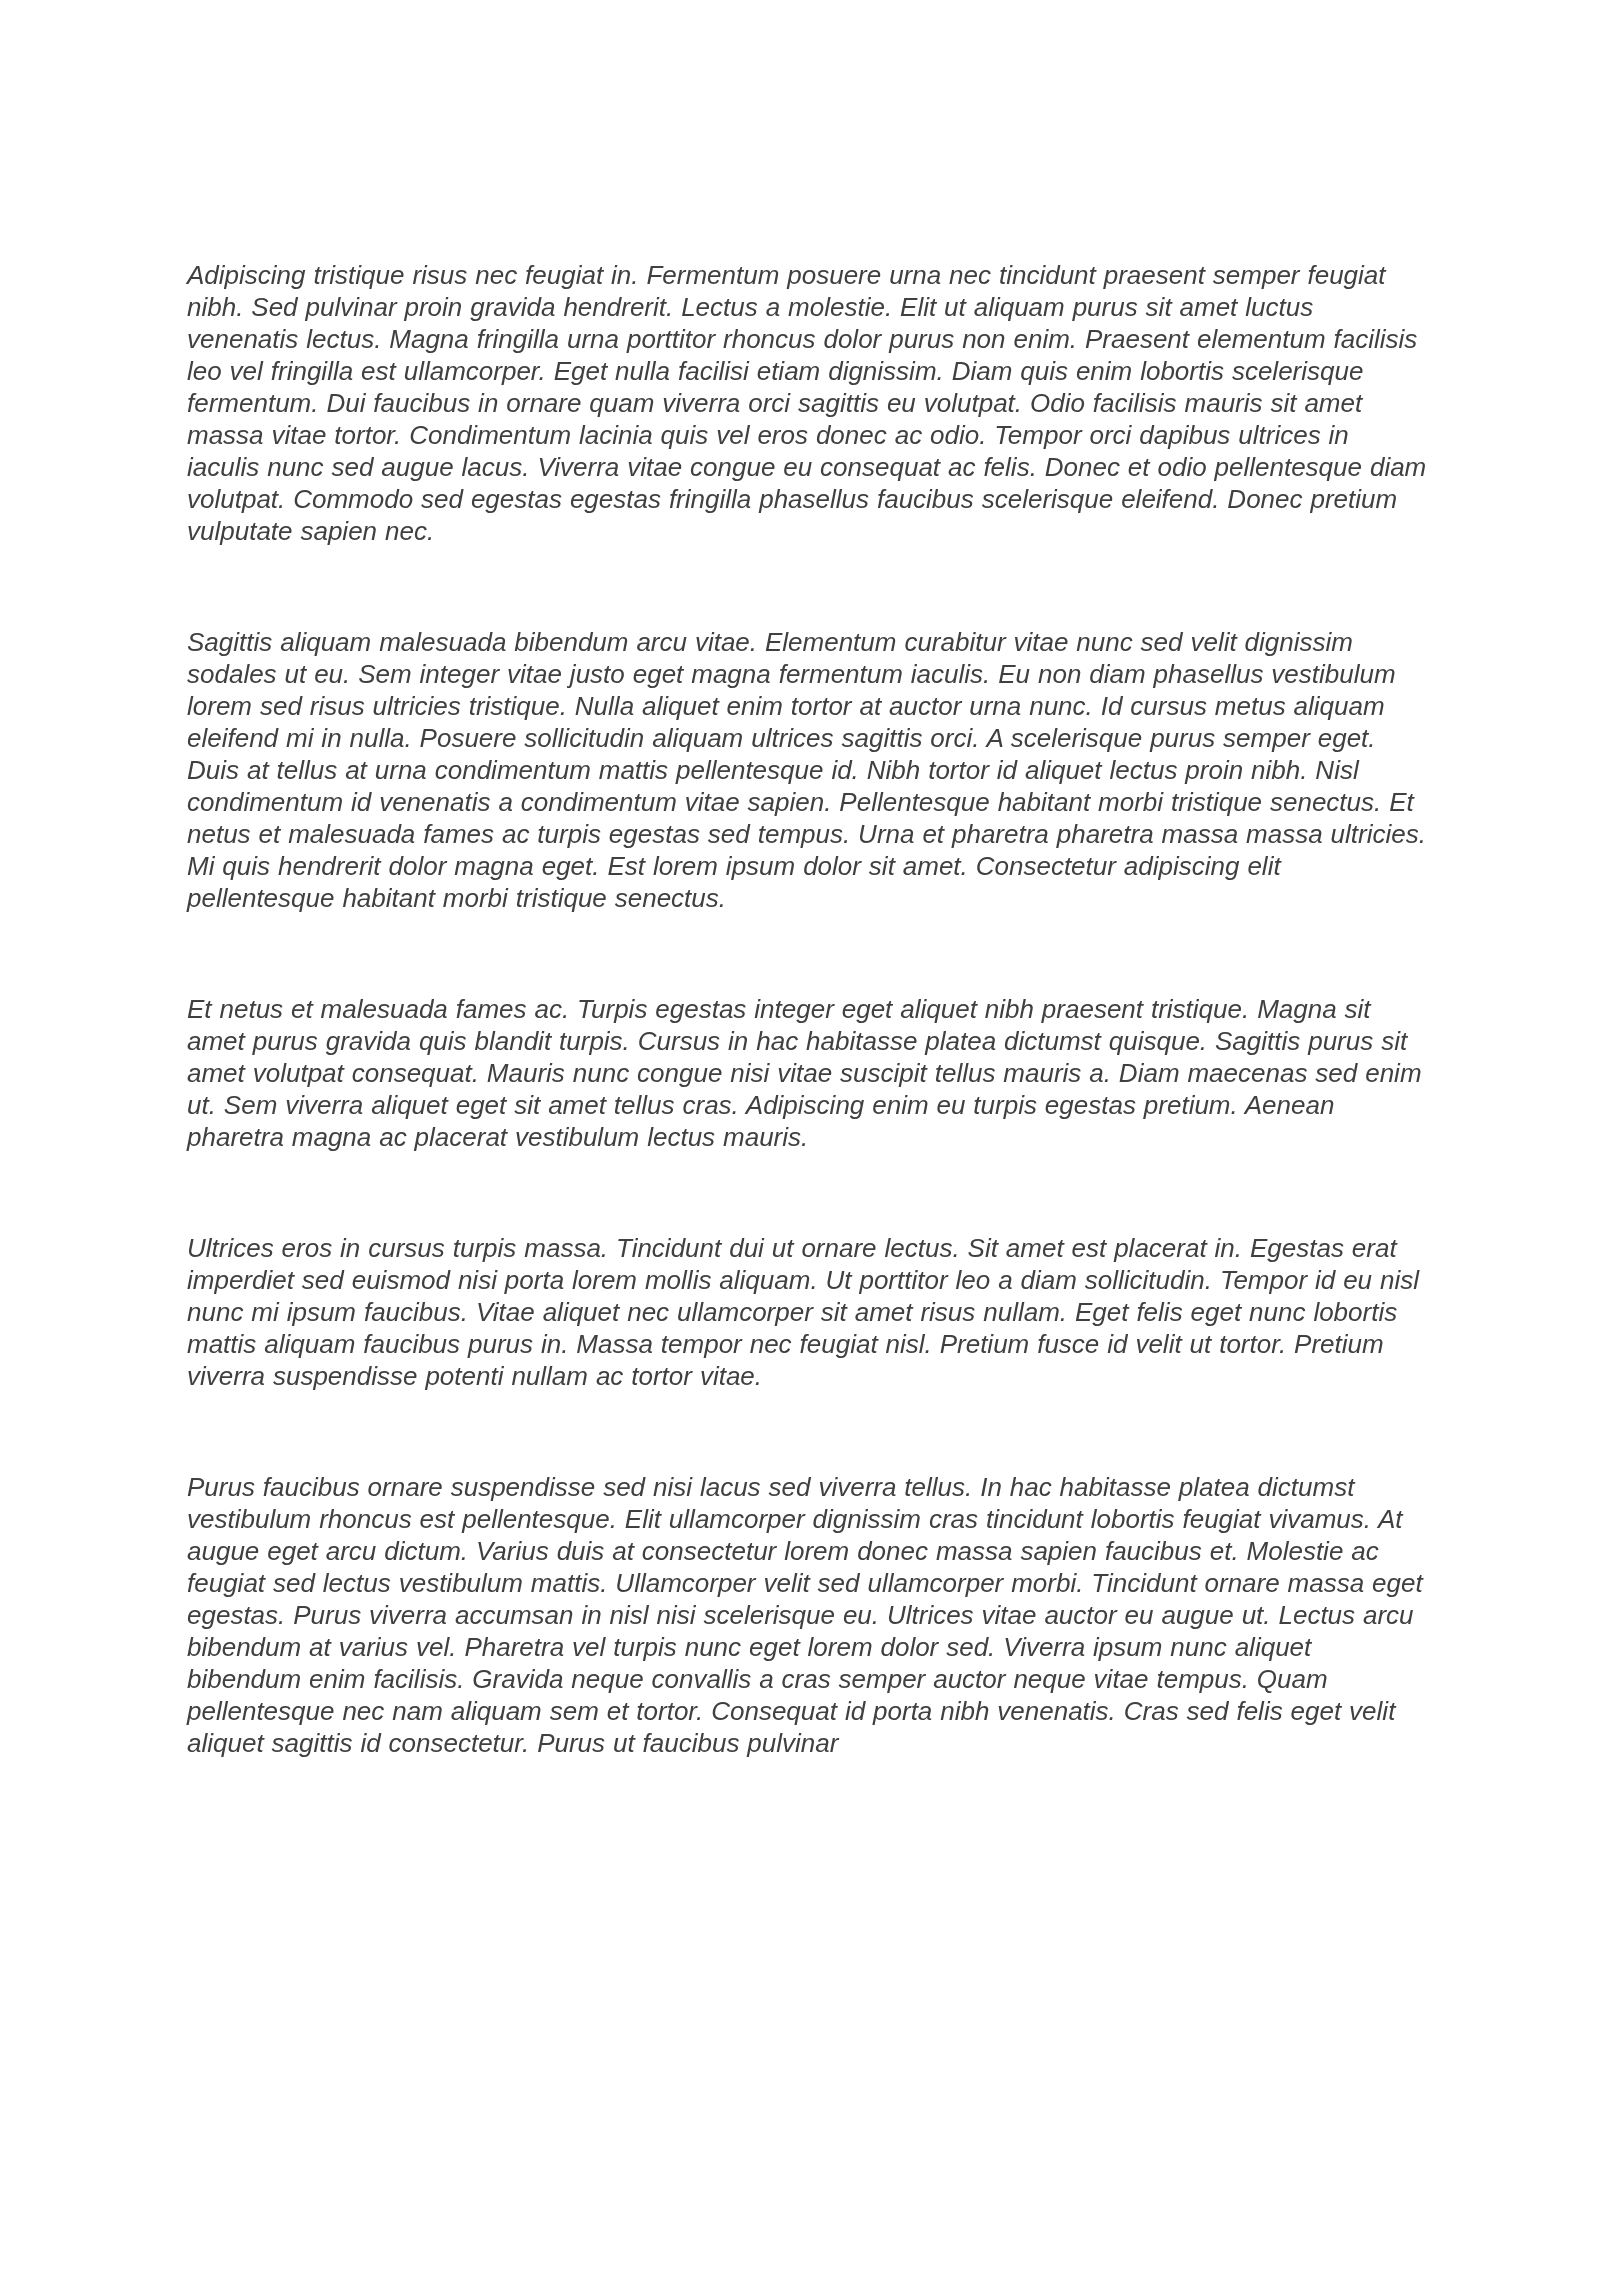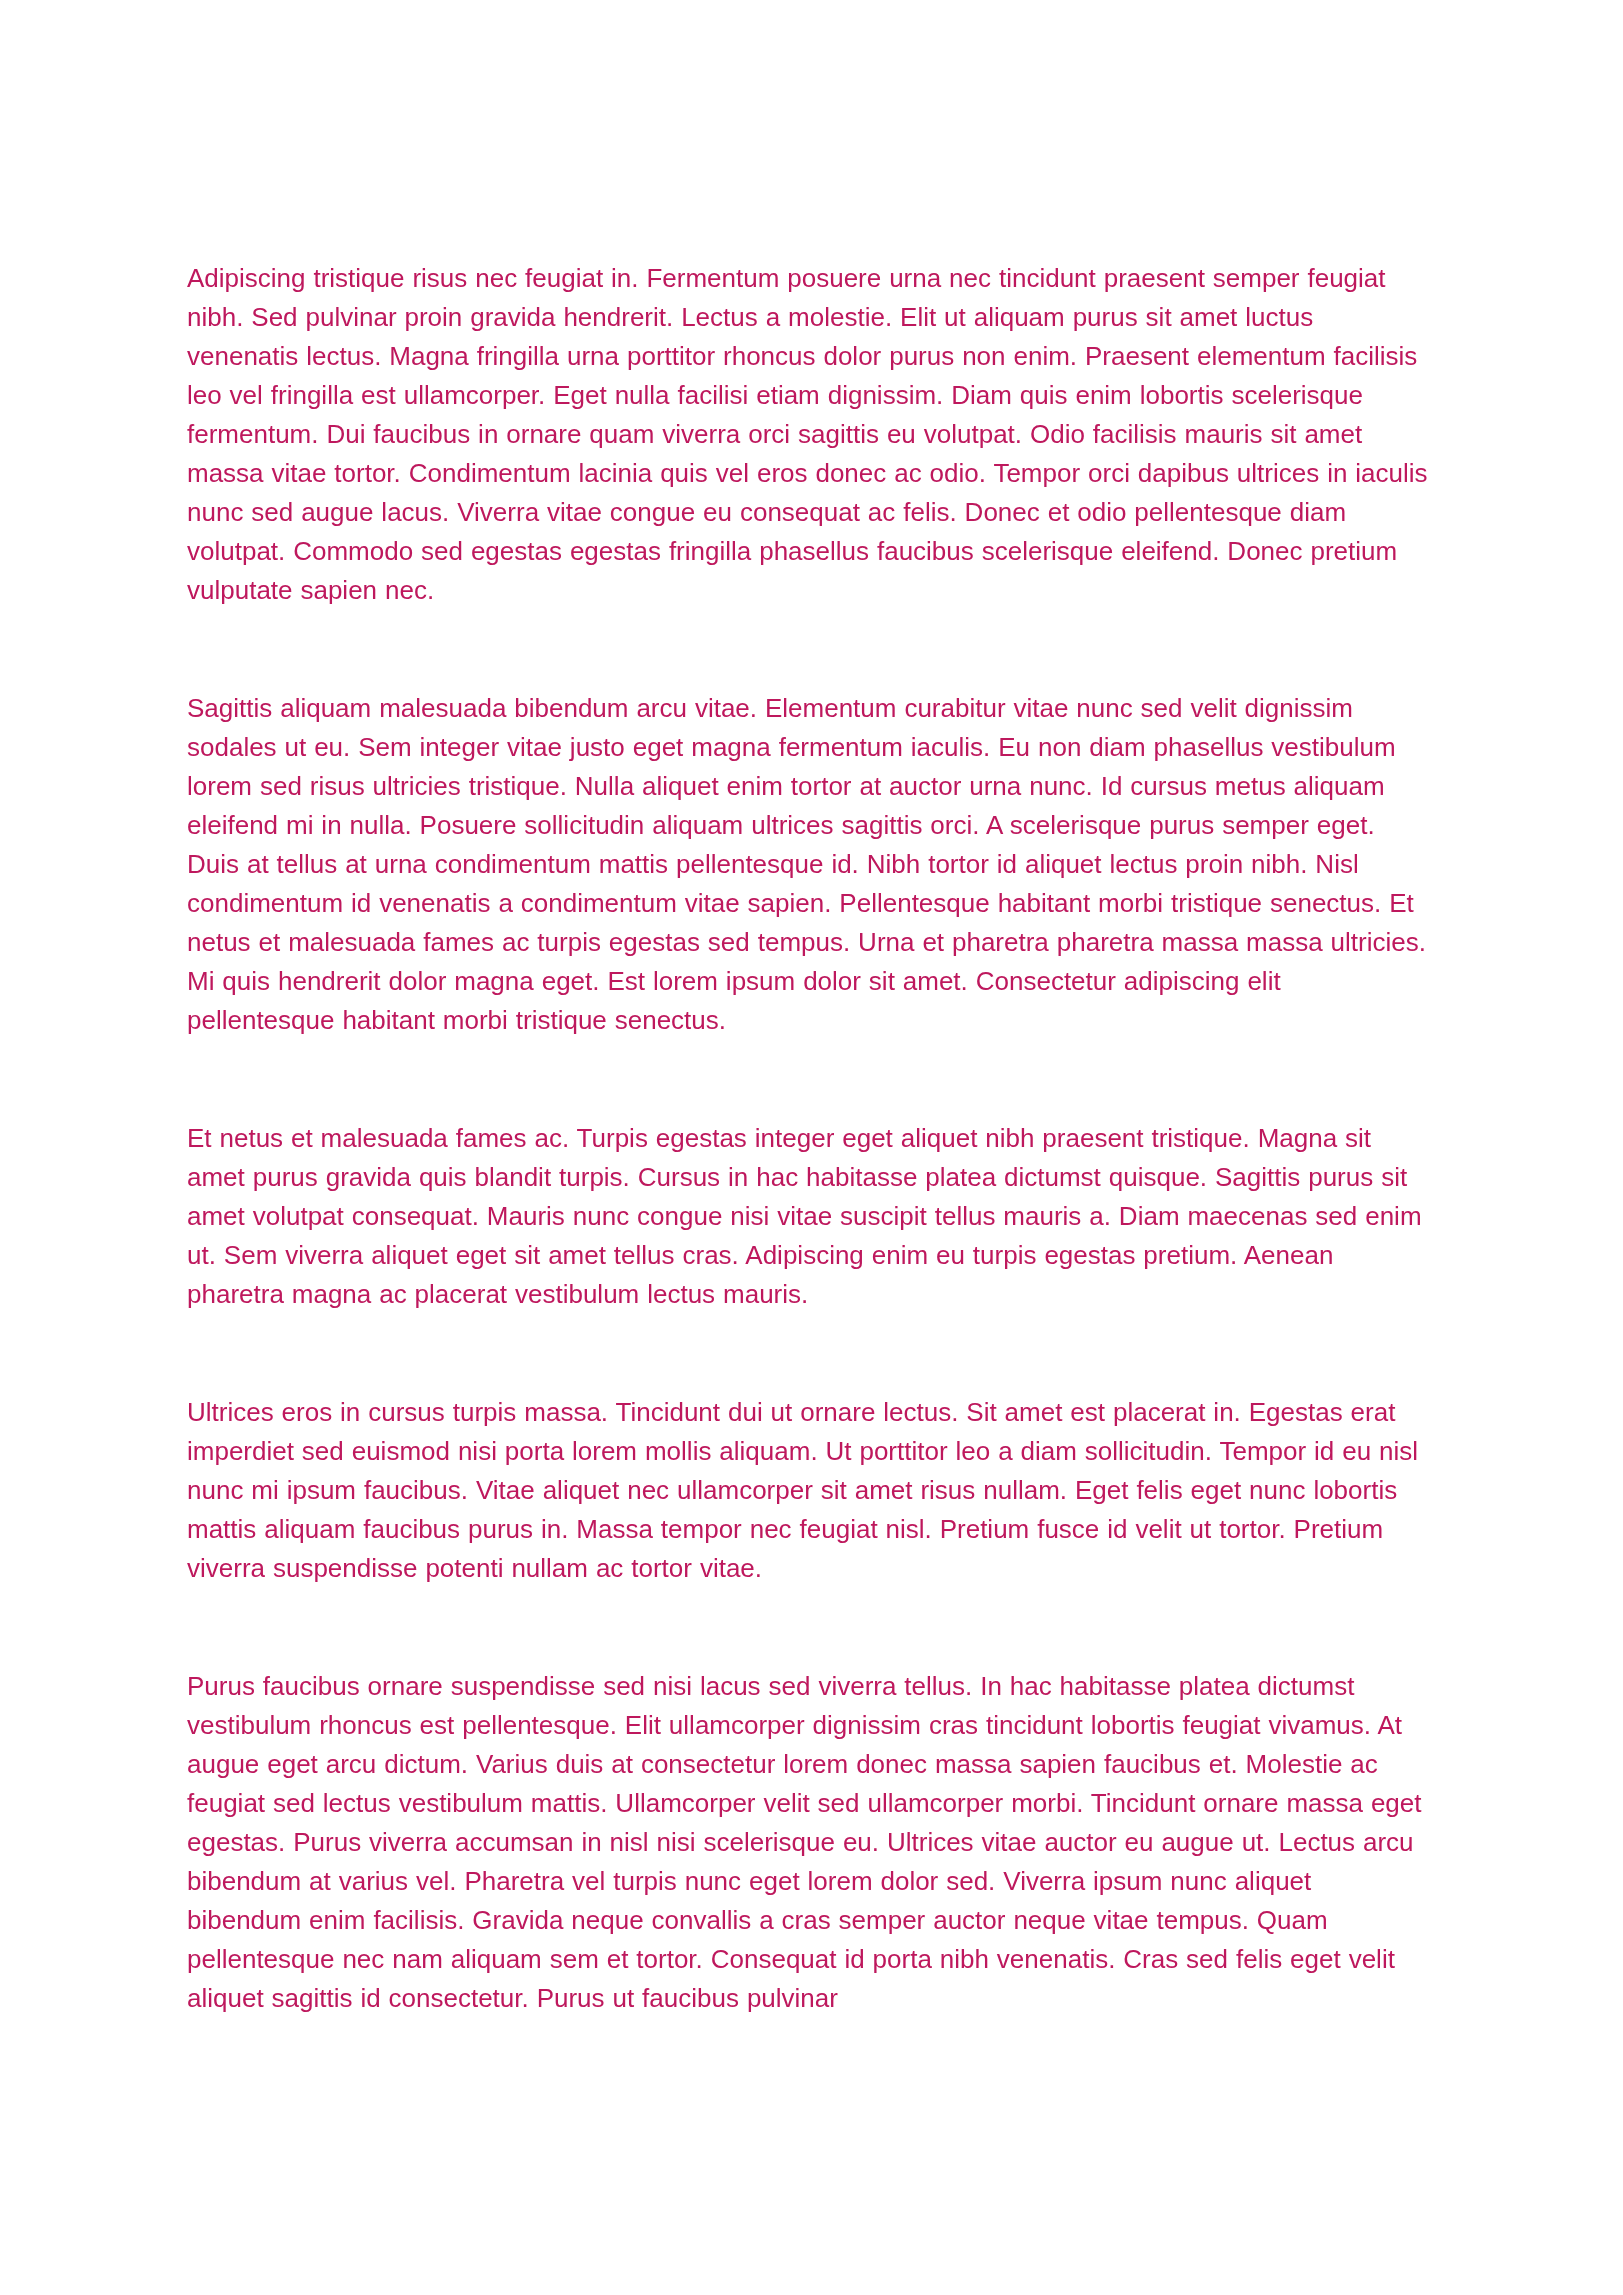--- a/index.html
+++ b/index.html
@@ -12,26 +12,27 @@
     width: 1623px;
     height: 2295px;
     background: #ffffff;
     overflow: hidden;
     box-sizing: border-box;
     padding: 259px 195px 0 187px;
   }
   .body-text p {
     font-family: "Liberation Sans", "DejaVu Sans", sans-serif;
     font-size: 26px;
-    line-height: 39px;
-    color: #be185d;
+    line-height: 32px;
+    color: #404040;
     margin: 0 0 79px 0;
     text-align: left;
     letter-spacing: 0px;
     word-spacing: 0.7px;
+    font-style: italic;
   }
 </style>
 </head>
 <body>
 
 <div class="page">
   <div class="body-text">
     <p>Adipiscing tristique risus nec feugiat in. Fermentum posuere urna nec tincidunt praesent semper feugiat nibh. Sed pulvinar proin gravida hendrerit. Lectus a molestie. Elit ut aliquam purus sit amet luctus venenatis lectus. Magna fringilla urna porttitor rhoncus dolor purus non enim. Praesent elementum facilisis leo vel fringilla est ullamcorper. Eget nulla facilisi etiam dignissim. Diam quis enim lobortis scelerisque fermentum. Dui faucibus in ornare quam viverra orci sagittis eu volutpat. Odio facilisis mauris sit amet massa vitae tortor. Condimentum lacinia quis vel eros donec ac odio. Tempor orci dapibus ultrices in iaculis nunc sed augue lacus. Viverra vitae congue eu consequat ac felis. Donec et odio pellentesque diam volutpat. Commodo sed egestas egestas fringilla phasellus faucibus scelerisque eleifend. Donec pretium vulputate sapien nec.</p>
     <p>Sagittis aliquam malesuada bibendum arcu vitae. Elementum curabitur vitae nunc sed velit dignissim sodales ut eu. Sem integer vitae justo eget magna fermentum iaculis. Eu non diam phasellus vestibulum lorem sed risus ultricies tristique. Nulla aliquet enim tortor at auctor urna nunc. Id cursus metus aliquam eleifend mi in nulla. Posuere sollicitudin aliquam ultrices sagittis orci. A scelerisque purus semper eget. Duis at tellus at urna condimentum mattis pellentesque id. Nibh tortor id aliquet lectus proin nibh. Nisl condimentum id venenatis a condimentum vitae sapien. Pellentesque habitant morbi tristique senectus. Et netus et malesuada fames ac turpis egestas sed tempus. Urna et pharetra pharetra massa massa ultricies. Mi quis hendrerit dolor magna eget. Est lorem ipsum dolor sit amet. Consectetur adipiscing elit pellentesque habitant morbi tristique senectus.</p>
     <p>Et netus et malesuada fames ac. Turpis egestas integer eget aliquet nibh praesent tristique. Magna sit amet purus gravida quis blandit turpis. Cursus in hac habitasse platea dictumst quisque. Sagittis purus sit amet volutpat consequat. Mauris nunc congue nisi vitae suscipit tellus mauris a. Diam maecenas sed enim ut. Sem viverra aliquet eget sit amet tellus cras. Adipiscing enim eu turpis egestas pretium. Aenean pharetra magna ac placerat vestibulum lectus mauris.</p>

